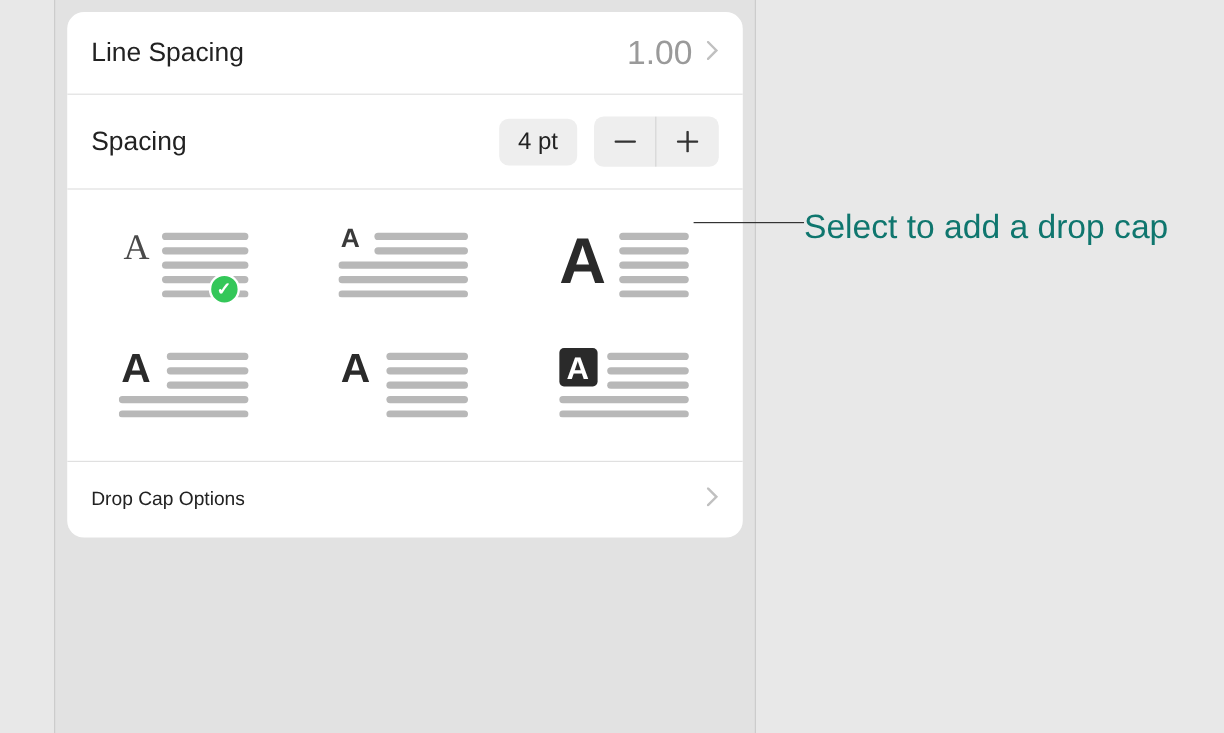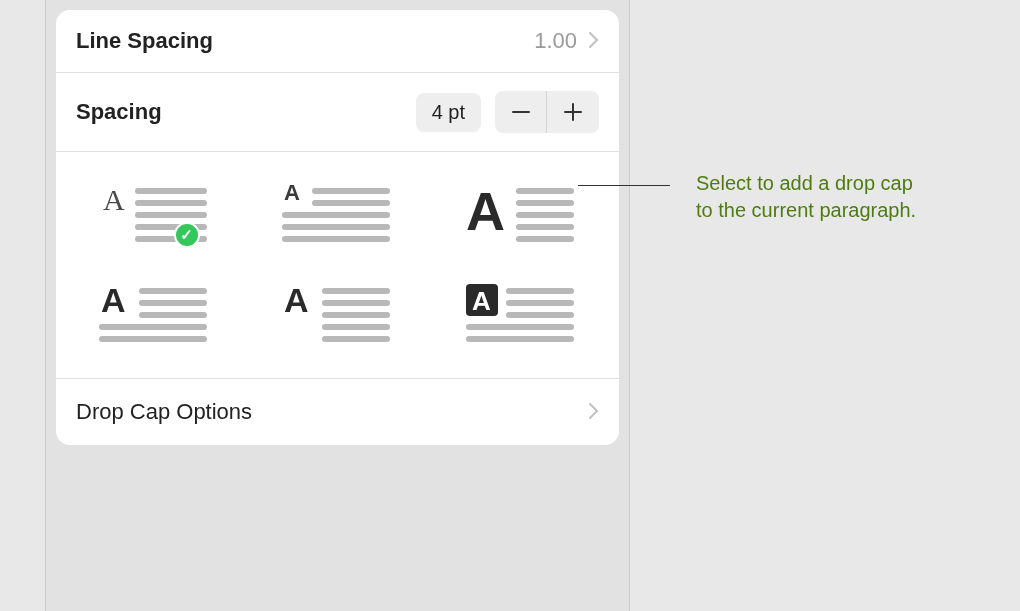--- a/index.html
+++ b/index.html
@@ -30,23 +30,23 @@
     .row {
       display: flex;
       align-items: center;
       justify-content: space-between;
       padding: 18px 20px;
       border-bottom: 1px solid #e0e0e0;
       font-size: 22px;
       color: #222;
     }
     .row:last-child { border-bottom: none; }
-    .row-label { flex: 1; font-weight: bold; }
+    .row-label { flex: 1; }
     .row-right { display: flex; align-items: center; gap: 12px; }
-    .value-dim { color: #9a9a9a; font-size: 22px; }
+    .value-dim { color: #9a9a9a; font-size: 28px; }
     .chevron {
       color: #c0c0c0;
       font-size: 20px;
       font-weight: 300;
     }
     .stepper-container {
       display: flex;
       align-items: center;
       gap: 14px;
     }
@@ -126,30 +126,30 @@
       justify-content: center;
       color: #fff;
       font-size: 15px;
       font-weight: bold;
     }
     .options-row {
       display: flex;
       align-items: center;
       justify-content: space-between;
       padding: 20px 20px;
-      font-size: 22px;
+      font-size: 16px;
       color: #222;
       cursor: pointer;
     }
     .callout {
       position: absolute;
-      left: 696px;
+      left: 670px;
       top: 170px;
-      font-size: 20px;
-      color: #4d7c0f;
+      font-size: 28px;
+      color: #0f766e;
       line-height: 1.35;
     }
     .callout-line {
       position: absolute;
       left: 578px;
       top: 185px;
       width: 92px;
       height: 1px;
       background: #333;
     }
@@ -273,14 +273,13 @@
           </svg>
       </span>
     </div>
 
   </div>
 </div>
 
 <div class="callout-line"></div>
 <div class="callout">
   <div>Select to add a drop cap</div>
-  <div>to the current paragraph.</div>
 </div>
 
 </body></html>

